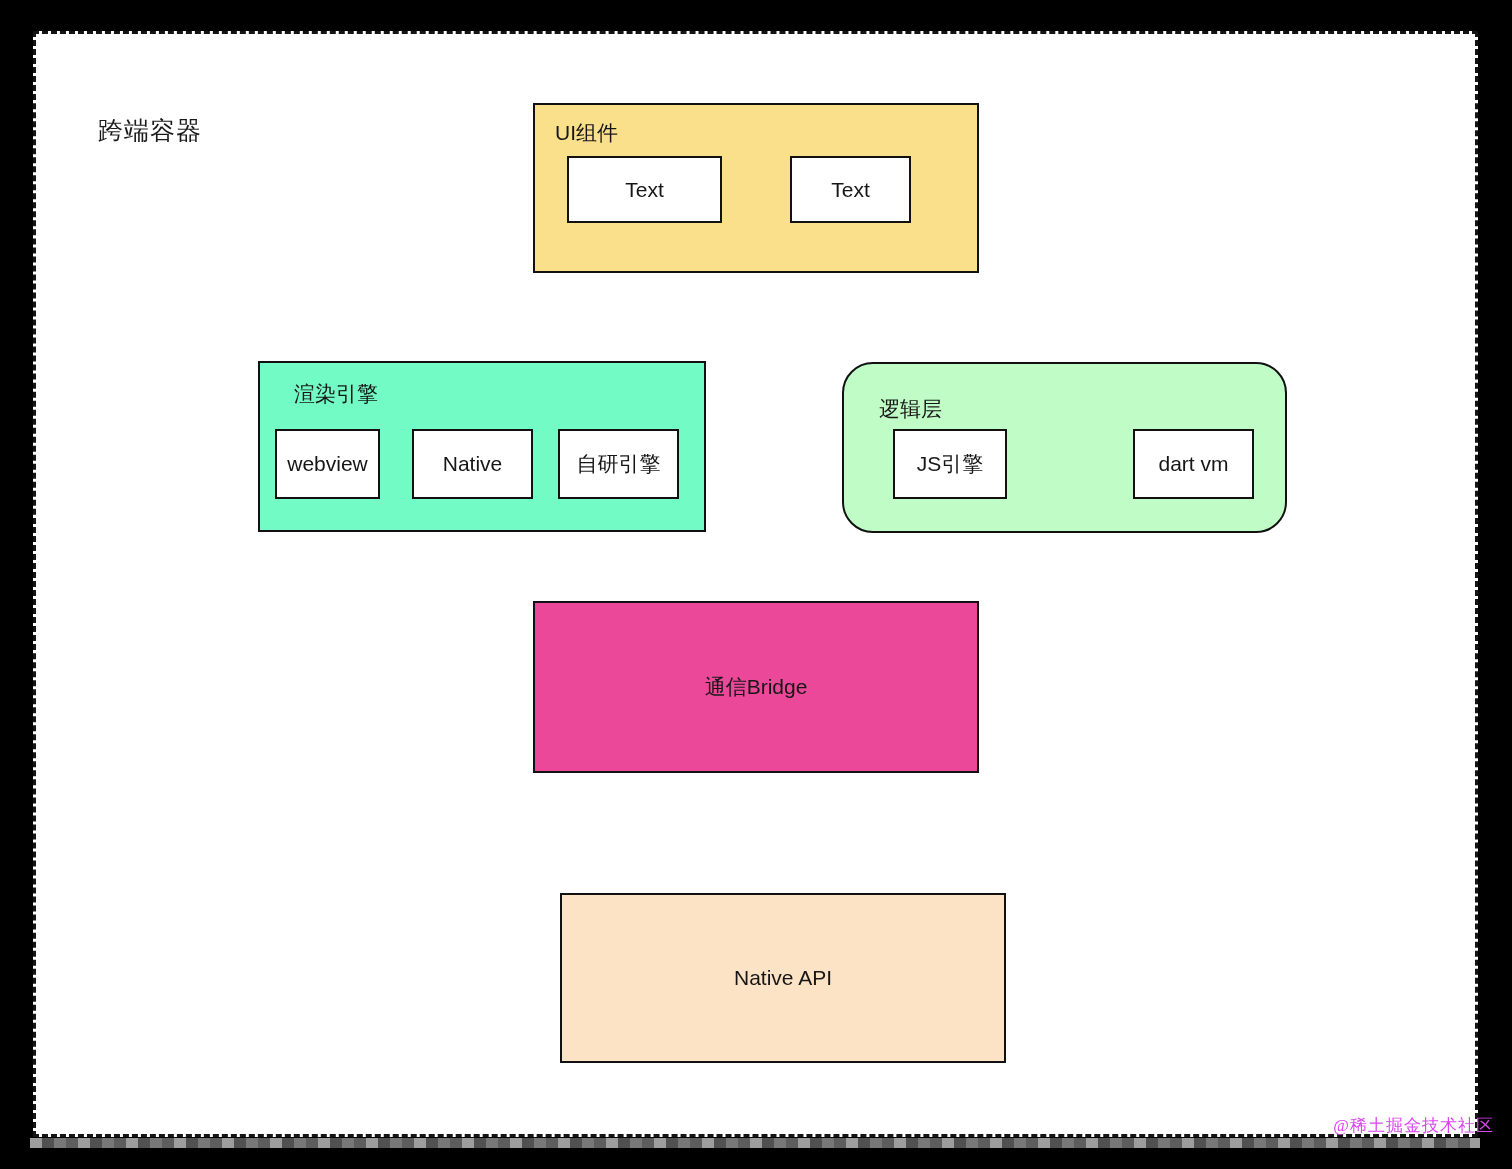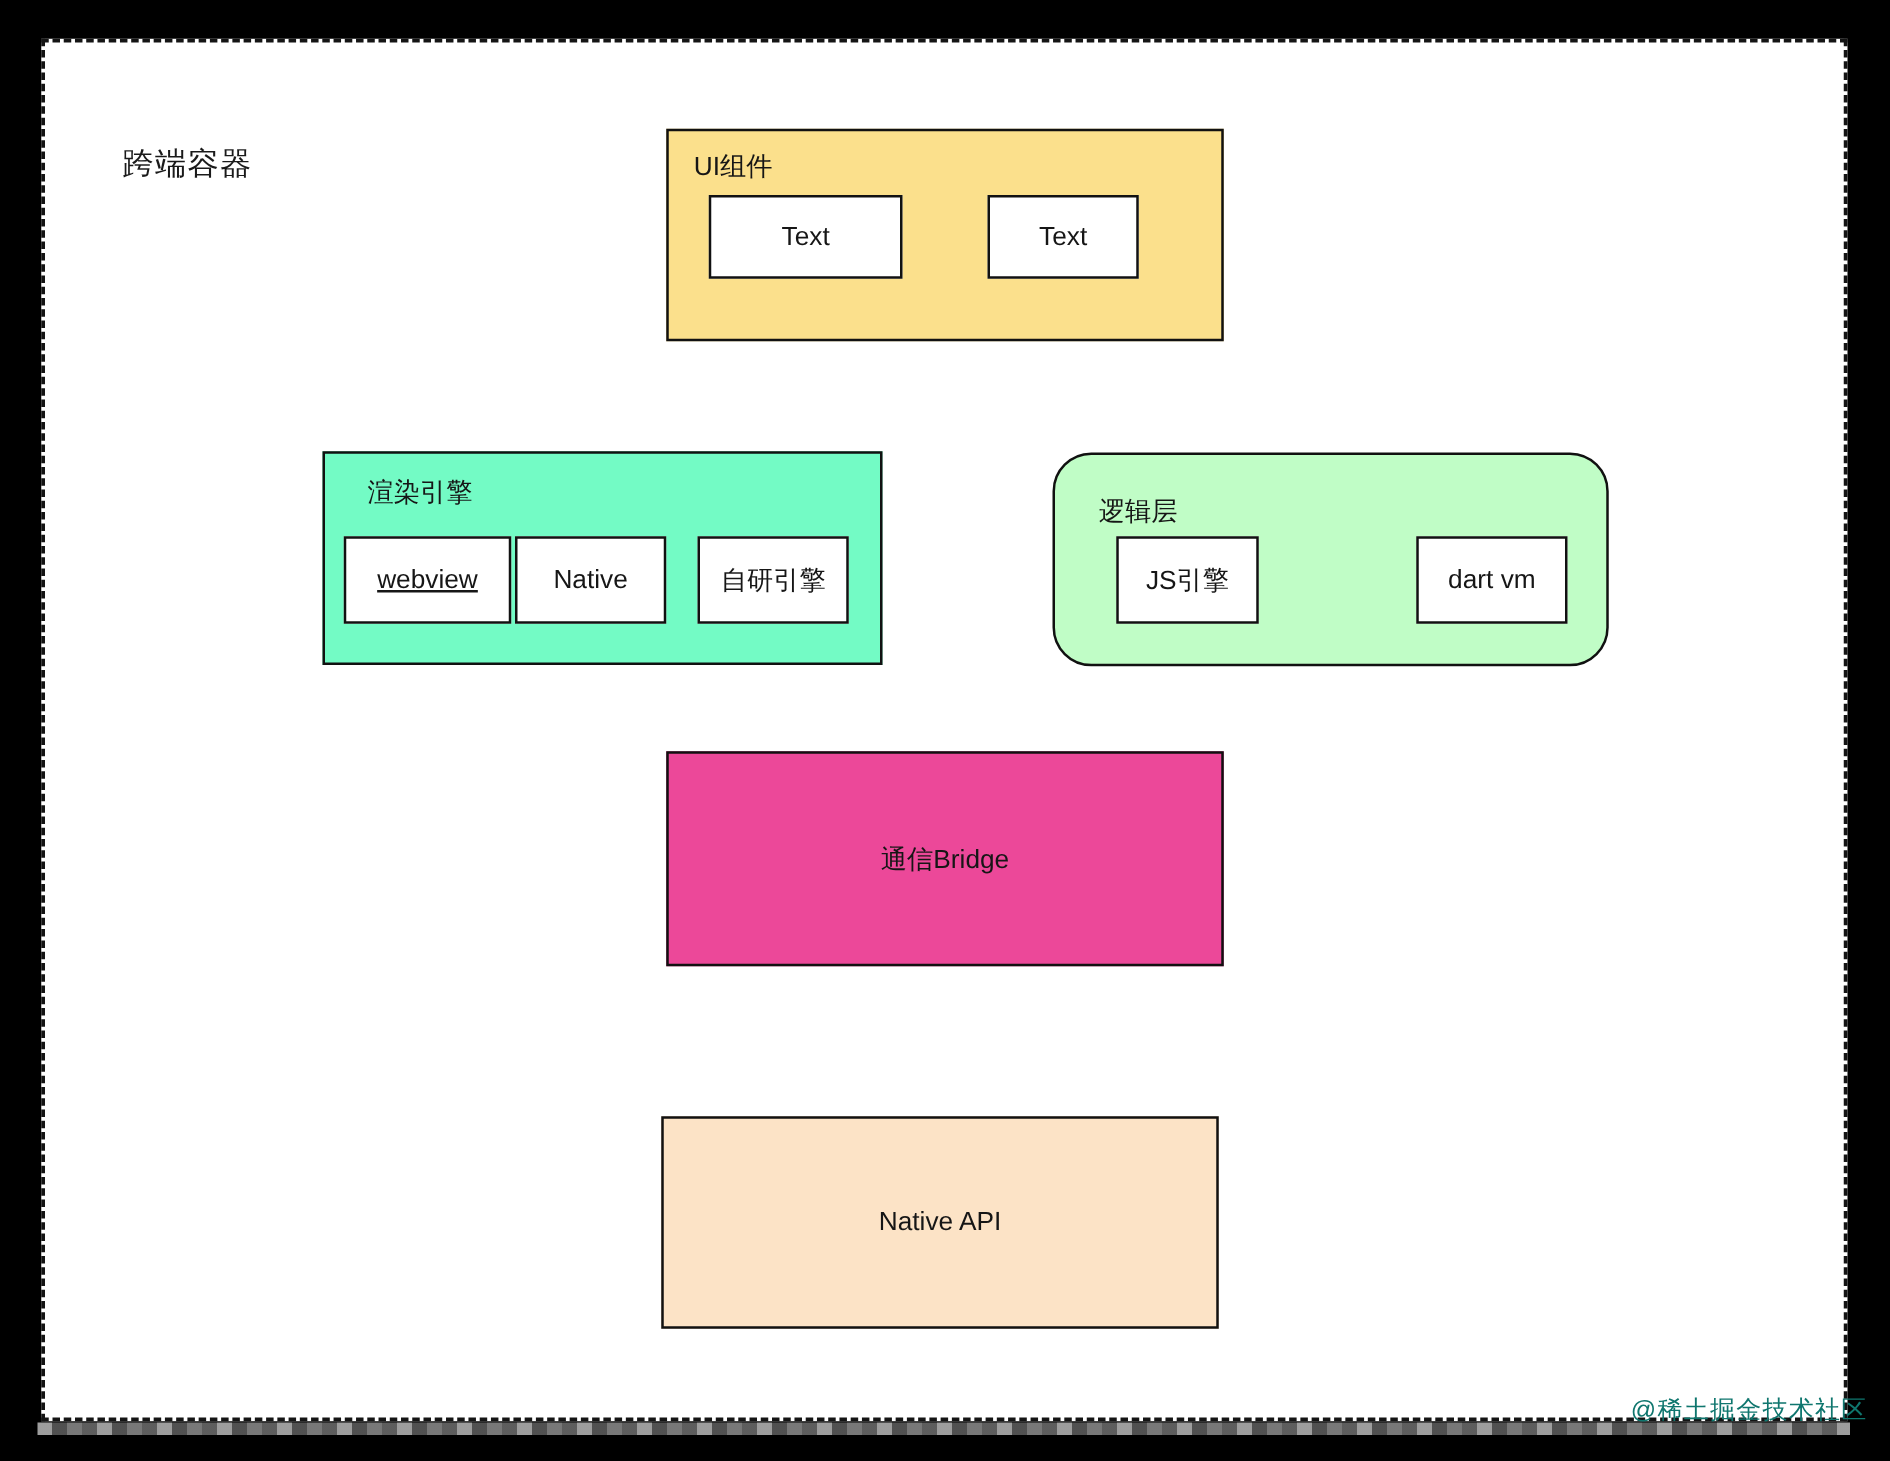--- a/index.html
+++ b/index.html
@@ -68,56 +68,57 @@
 
   
   .ui-group { left: 497px; top: 69px; width: 446px; height: 170px; background: #fbe08c; }
   .ui-group .group-label { left: 20px; top: 14px; }
   .node-view { left: 32px;  top: 51px; width: 155px; height: 67px; }
   .node-text { left: 255px; top: 51px; width: 121px; height: 67px; }
 
   
   .render-group { left: 222px; top: 327px; width: 448px; height: 171px; background: #73fbc5; }
   .render-group .group-label { left: 34px; top: 17px; }
-  .node-webview { left: 15px;  top: 66px; width: 134px; height: 70px; text-decoration: underline; }
+  .node-webview { left: 15px;  top: 66px; width: 105px; height: 70px; }
   .node-native  { left: 152px; top: 66px; width: 121px; height: 70px; }
   .node-custom  { left: 298px; top: 66px; width: 121px; height: 70px; }
 
   
   .logic-group { left: 806px; top: 328px; width: 445px; height: 171px; background: #c0fdc6; border-radius: 31px; }
   .logic-group .group-label { left: 35px; top: 31px; }
   .node-jsengine { left: 49px;  top: 65px; width: 114px; height: 70px; }
   .node-dartvm   { left: 289px; top: 65px; width: 121px; height: 70px; }
 
   
   .bridge-block { left: 497px; top: 567px; width: 446px; height: 172px; background: #ec4899; }
 
   
-  .native-api-block { left: 493px; top: 859px; width: 446px; height: 170px; background: #fce3c6; text-align: center; }
+  .native-api-block { left: 524px; top: 859px; width: 446px; height: 170px; background: #fce3c6; text-align: center; }
 
   
   .bottom-strip {
     position: absolute;
     left: 30px;
     top: 1138px;
     width: 1450px;
     height: 10px;
     background: repeating-linear-gradient(90deg,
       #b9b9b9 0 12px, #5f5f5f 12px 24px, #8d8d8d 24px 36px, #6e6e6e 36px 48px);
     opacity: 0.85;
   }
   .watermark {
     position: absolute;
     right: 18px;
     top: 1114px;
-    font-size: 20px;
-    color: #0f766e;
+    font-size: 17px;
+    color: #d946ef;
     letter-spacing: 1px;
     z-index: 5;
     white-space: nowrap;
+    font-family: Liberation Serif, serif;
   }
 </style>
 </head>
 <body>
 
 <div class="page">
   <div class="canvas">
 
     <div class="page-title">跨端容器</div>
 

